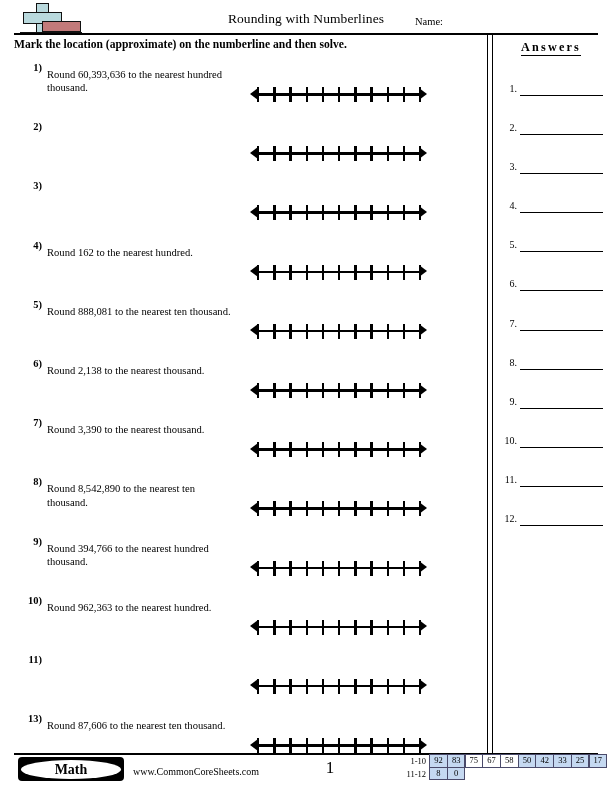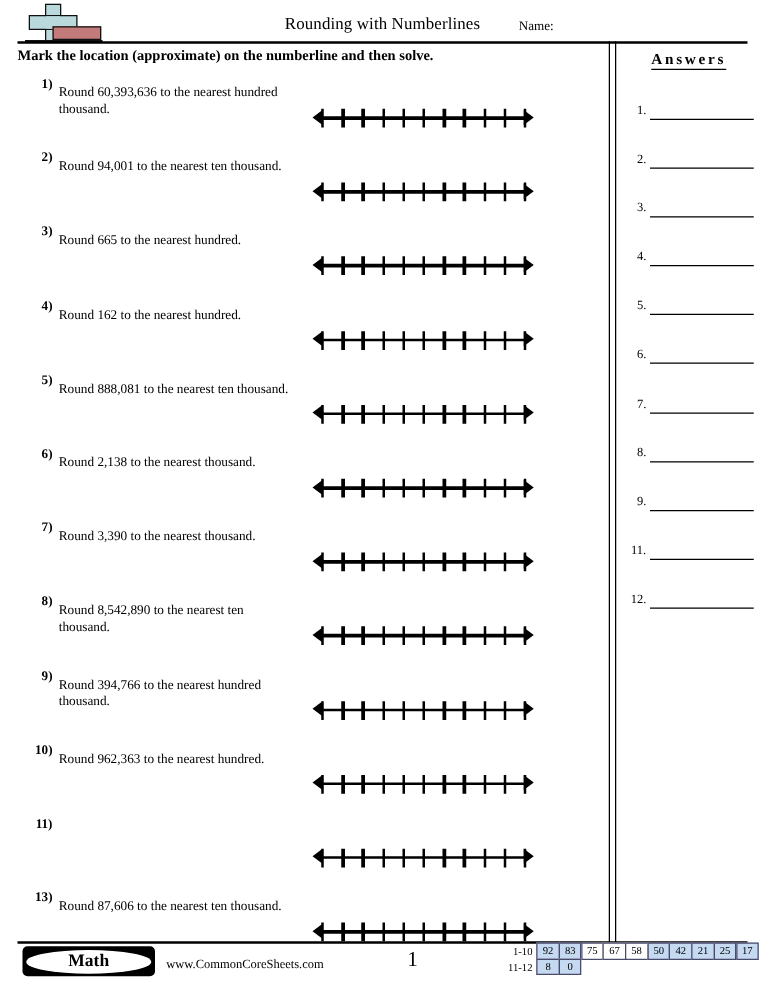--- a/index.html
+++ b/index.html
@@ -318,41 +318,39 @@
         <div class="tick" style="left: 104.2px;"></div>
         <div class="tick" style="left: 120.4px;"></div>
         <div class="tick" style="left: 136.6px;"></div>
         <div class="tick" style="left: 152.8px;"></div>
         <div class="tick" style="left: 169px;"></div>
         <div class="arrow-r"></div>
       </div>
     </div>
     <div class="problem">
       <div class="pnum">2)</div>
-      <div class="ptext">Round 94,001 to the nearest ten thousand.</div>
       <div class="numberline">
         <div class="arrow-l"></div>
         <div class="axis"></div>
         <div class="tick" style="left: 7px;"></div>
         <div class="tick" style="left: 23.2px;"></div>
         <div class="tick" style="left: 39.4px;"></div>
         <div class="tick" style="left: 55.6px;"></div>
         <div class="tick" style="left: 71.8px;"></div>
         <div class="tick" style="left: 88px;"></div>
         <div class="tick" style="left: 104.2px;"></div>
         <div class="tick" style="left: 120.4px;"></div>
         <div class="tick" style="left: 136.6px;"></div>
         <div class="tick" style="left: 152.8px;"></div>
         <div class="tick" style="left: 169px;"></div>
         <div class="arrow-r"></div>
       </div>
     </div>
     <div class="problem">
       <div class="pnum">3)</div>
-      <div class="ptext">Round 665 to the nearest hundred.</div>
       <div class="numberline">
         <div class="arrow-l"></div>
         <div class="axis"></div>
         <div class="tick" style="left: 7px;"></div>
         <div class="tick" style="left: 23.2px;"></div>
         <div class="tick" style="left: 39.4px;"></div>
         <div class="tick" style="left: 55.6px;"></div>
         <div class="tick" style="left: 71.8px;"></div>
         <div class="tick" style="left: 88px;"></div>
         <div class="tick" style="left: 104.2px;"></div>
@@ -574,20 +572,24 @@
       <div class="answer-row">
         <div class="anum">7.</div>
         <div class="aline"></div>
       </div>
       <div class="answer-row">
         <div class="anum">8.</div>
         <div class="aline"></div>
       </div>
       <div class="answer-row">
         <div class="anum">9.</div>
+        <div class="aline"></div>
+      </div>
+      <div class="answer-row">
+        <div class="anum">10.</div>
         <div class="aline"></div>
       </div>
       <div class="answer-row">
         <div class="anum">11.</div>
         <div class="aline"></div>
       </div>
       <div class="answer-row">
         <div class="anum">12.</div>
         <div class="aline"></div>
       </div>
@@ -603,21 +605,21 @@
 <div id="score-grid">
     <div class="score-row">
       <div class="rlabel">1-10</div>
       <div class="score-cell shaded">92</div>
       <div class="score-cell shaded">83</div>
       <div class="score-cell">75</div>
       <div class="score-cell">67</div>
       <div class="score-cell">58</div>
       <div class="score-cell shaded">50</div>
       <div class="score-cell shaded">42</div>
-      <div class="score-cell shaded">21</div>
+      <div class="score-cell shaded">33</div>
       <div class="score-cell shaded">25</div>
       <div class="score-cell shaded">17</div>
     </div>
     <div class="score-row">
       <div class="rlabel">11-12</div>
       <div class="score-cell shaded">8</div>
       <div class="score-cell shaded">0</div>
     </div>
   </div>
 

